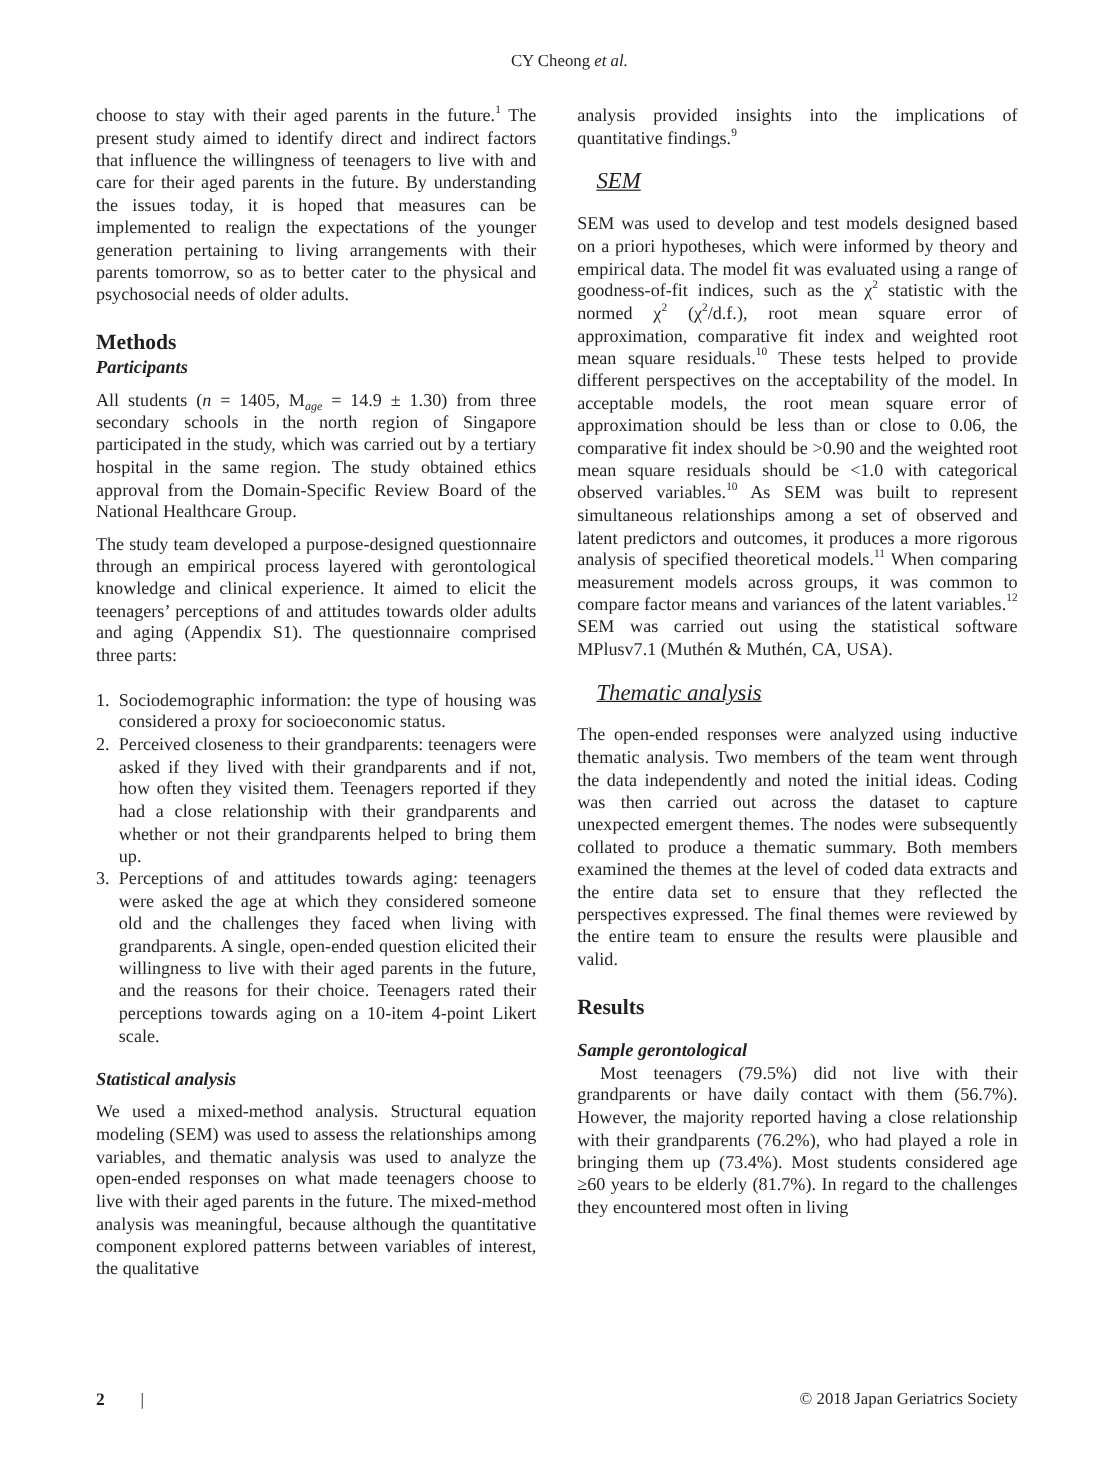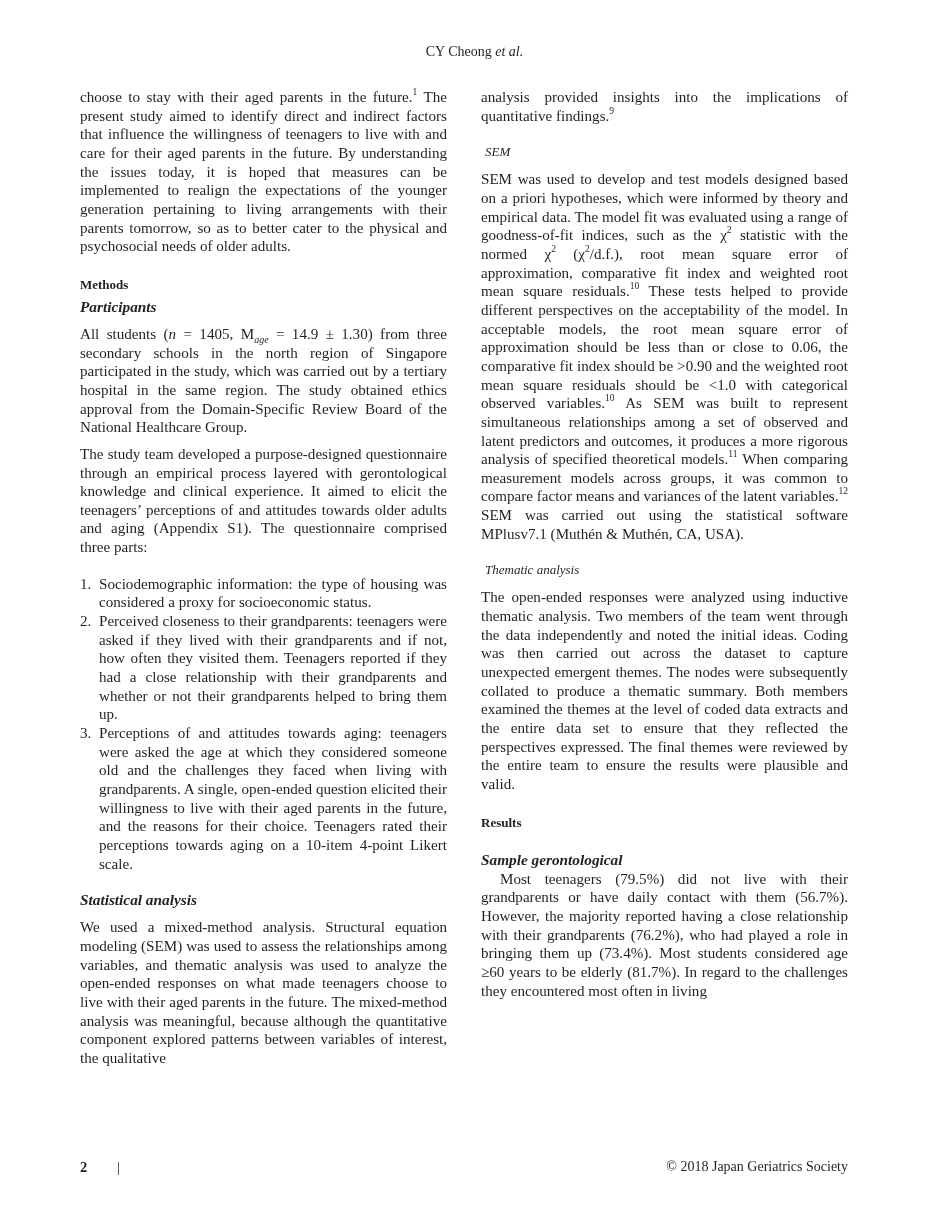--- a/index.html
+++ b/index.html
@@ -16,27 +16,27 @@
   .col-left { left:80px; }
   .col-right { left:481px; }
   p {
     margin:0; font-size:15.1px; line-height:18.65px; text-align:justify;
     hyphens:manual;
   }
   p.indent { text-indent:19px; }
   sup { font-size:9.5px; line-height:0; vertical-align:super; position:relative; top:-1px; }
   sub { font-size:10px; line-height:0; }
   h2 {
-    margin:0; font-size:13px; font-weight:bold; line-height:24px;
+    margin:0; font-size:18px; font-weight:bold; line-height:24px;
   }
   h3 {
     margin:0; font-size:15.3px; font-weight:bold; font-style:italic; line-height:20px;
   }
   h4 {
-    margin:4px; font-size:13px; font-weight:normal; font-style:italic; line-height:20px;
+    margin:16px; font-size:19px; font-weight:normal; font-style:italic; line-height:20px;text-decoration:underline;
   }
   ol { margin:0; padding:0; list-style:none; }
   ol li {
     position:relative; padding-left:19px; font-size:15.1px; line-height:18.65px; text-align:justify;
   }
   ol li .num { position:absolute; left:0; top:0; }
   .footer-left { position:absolute; top:1159px; left:80px; font-size:14.5px; }
   .footer-left .pg { font-weight:bold; }
   .footer-left .bar { position:absolute; left:37px; top:0; color:#231f20; }
   .footer-right { position:absolute; top:1159px; right:77px; font-size:14px;text-align:right; }

